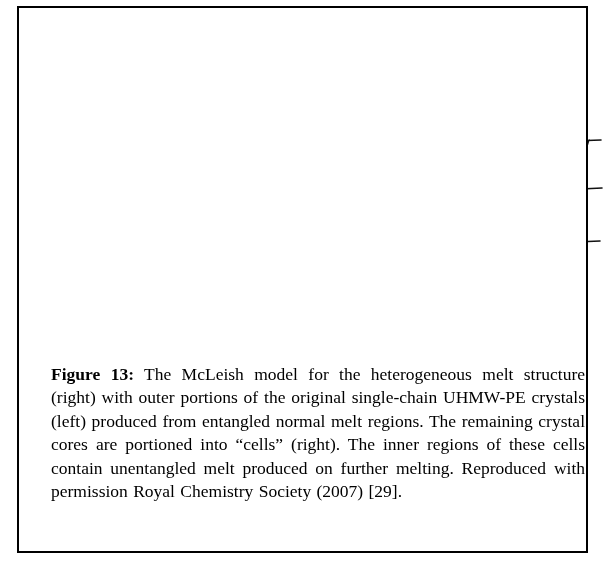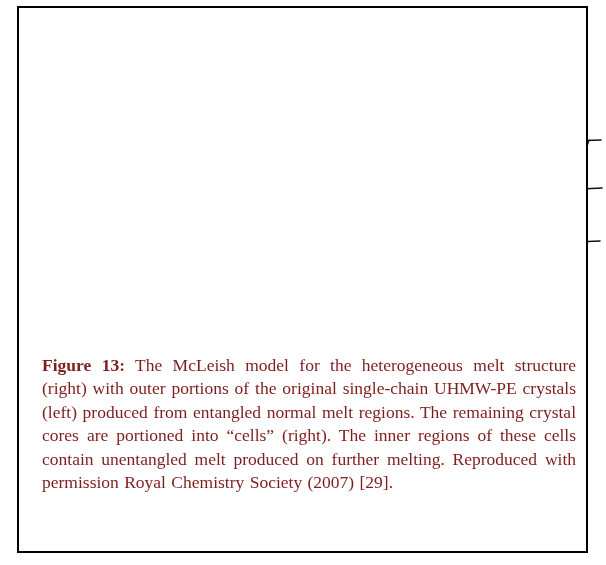--- a/index.html
+++ b/index.html
@@ -9,22 +9,22 @@
   }
   .frame{
     position:absolute;left:17px;top:6px;width:571px;height:547px;
     border:2px solid #000;box-sizing:border-box;background:#fff;
   }
   .artwork{
     position:absolute;left:0;top:0;width:606px;height:565px;
   }
   .caption{
     position:absolute;left:40px;top:352px;width:534px;
-    font-size:17.5px;line-height:23.4px;color:#7f1d1d;
-    text-align:justify;text-align-last:left;word-spacing:1px;margin:2px;
+    font-size:17.5px;line-height:23.4px;color:#000000;
+    text-align:justify;text-align-last:left;word-spacing:1px;margin:11px;
   }
   .caption b{font-weight:bold;}
 </style>
 </head>
 <body>
 
 <div class="page">
 
   <svg class="artwork" viewBox="0 0 606 565" aria-hidden="true">
     <g id="g-left">

